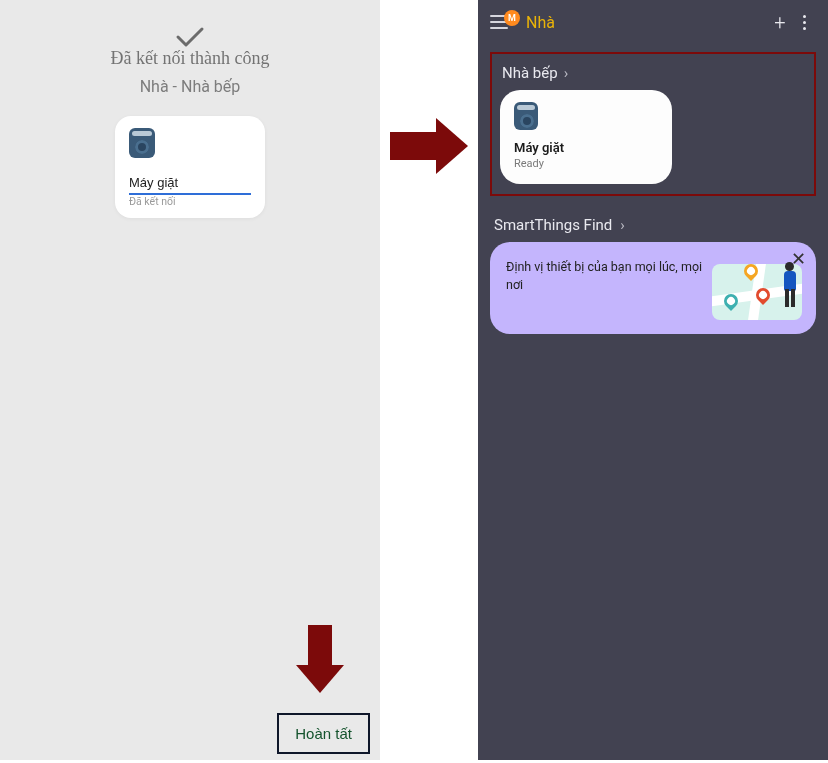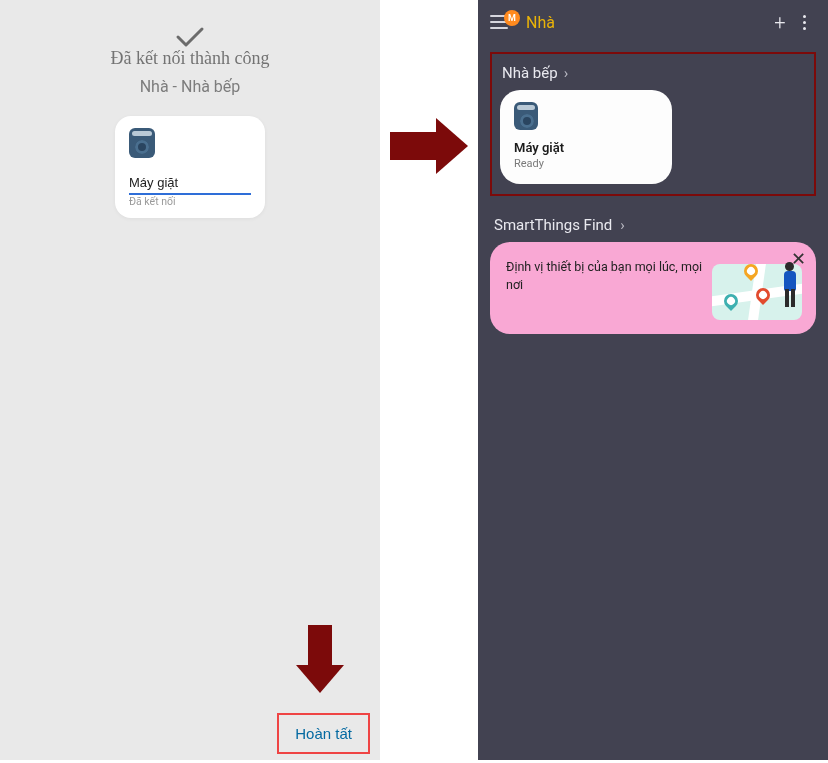--- a/index.html
+++ b/index.html
@@ -84,24 +84,24 @@
     font-size: 10.5px;
     color: #9a9a9a;
   }
   .complete-btn-wrap {
     position:absolute;
     bottom: 6px;
     right: 10px;
   }
   .complete-btn {
     font-size: 15px;
-    color: #0369a1;
+    color: #14532d;
     padding: 10px 16px;
     background: transparent;
-    border: 2px solid #ef4444;
+    border: 2px solid #0f172a;
     cursor:pointer;
   }
 
   
   .arrow-right {
     position:absolute;
     left: 390px;
     top: 118px;
     width: 84px;
     height: 56px;
@@ -217,21 +217,21 @@
   .tile-name { font-size:13px; font-weight:600; color:#1c1c1c; }
   .tile-status { font-size:11px; color:#7a7a7a; margin-top:2px; }
 
   .st-find-head {
     display:flex; align-items:center; gap:8px;
     color:#e9e9ef; font-size:15px;
     margin: 20px 16px 8px 16px;
   }
   .find-card {
     margin: 0 12px;
-    background:#f9a8d4;
+    background:#c4b5fd;
     border-radius:20px;
     padding: 16px 14px 14px 16px;
     position:relative;
     display:flex;
     align-items:flex-start;
   }
   .find-text {
     font-size:12.5px;
     color:#222;
     line-height:1.45;

